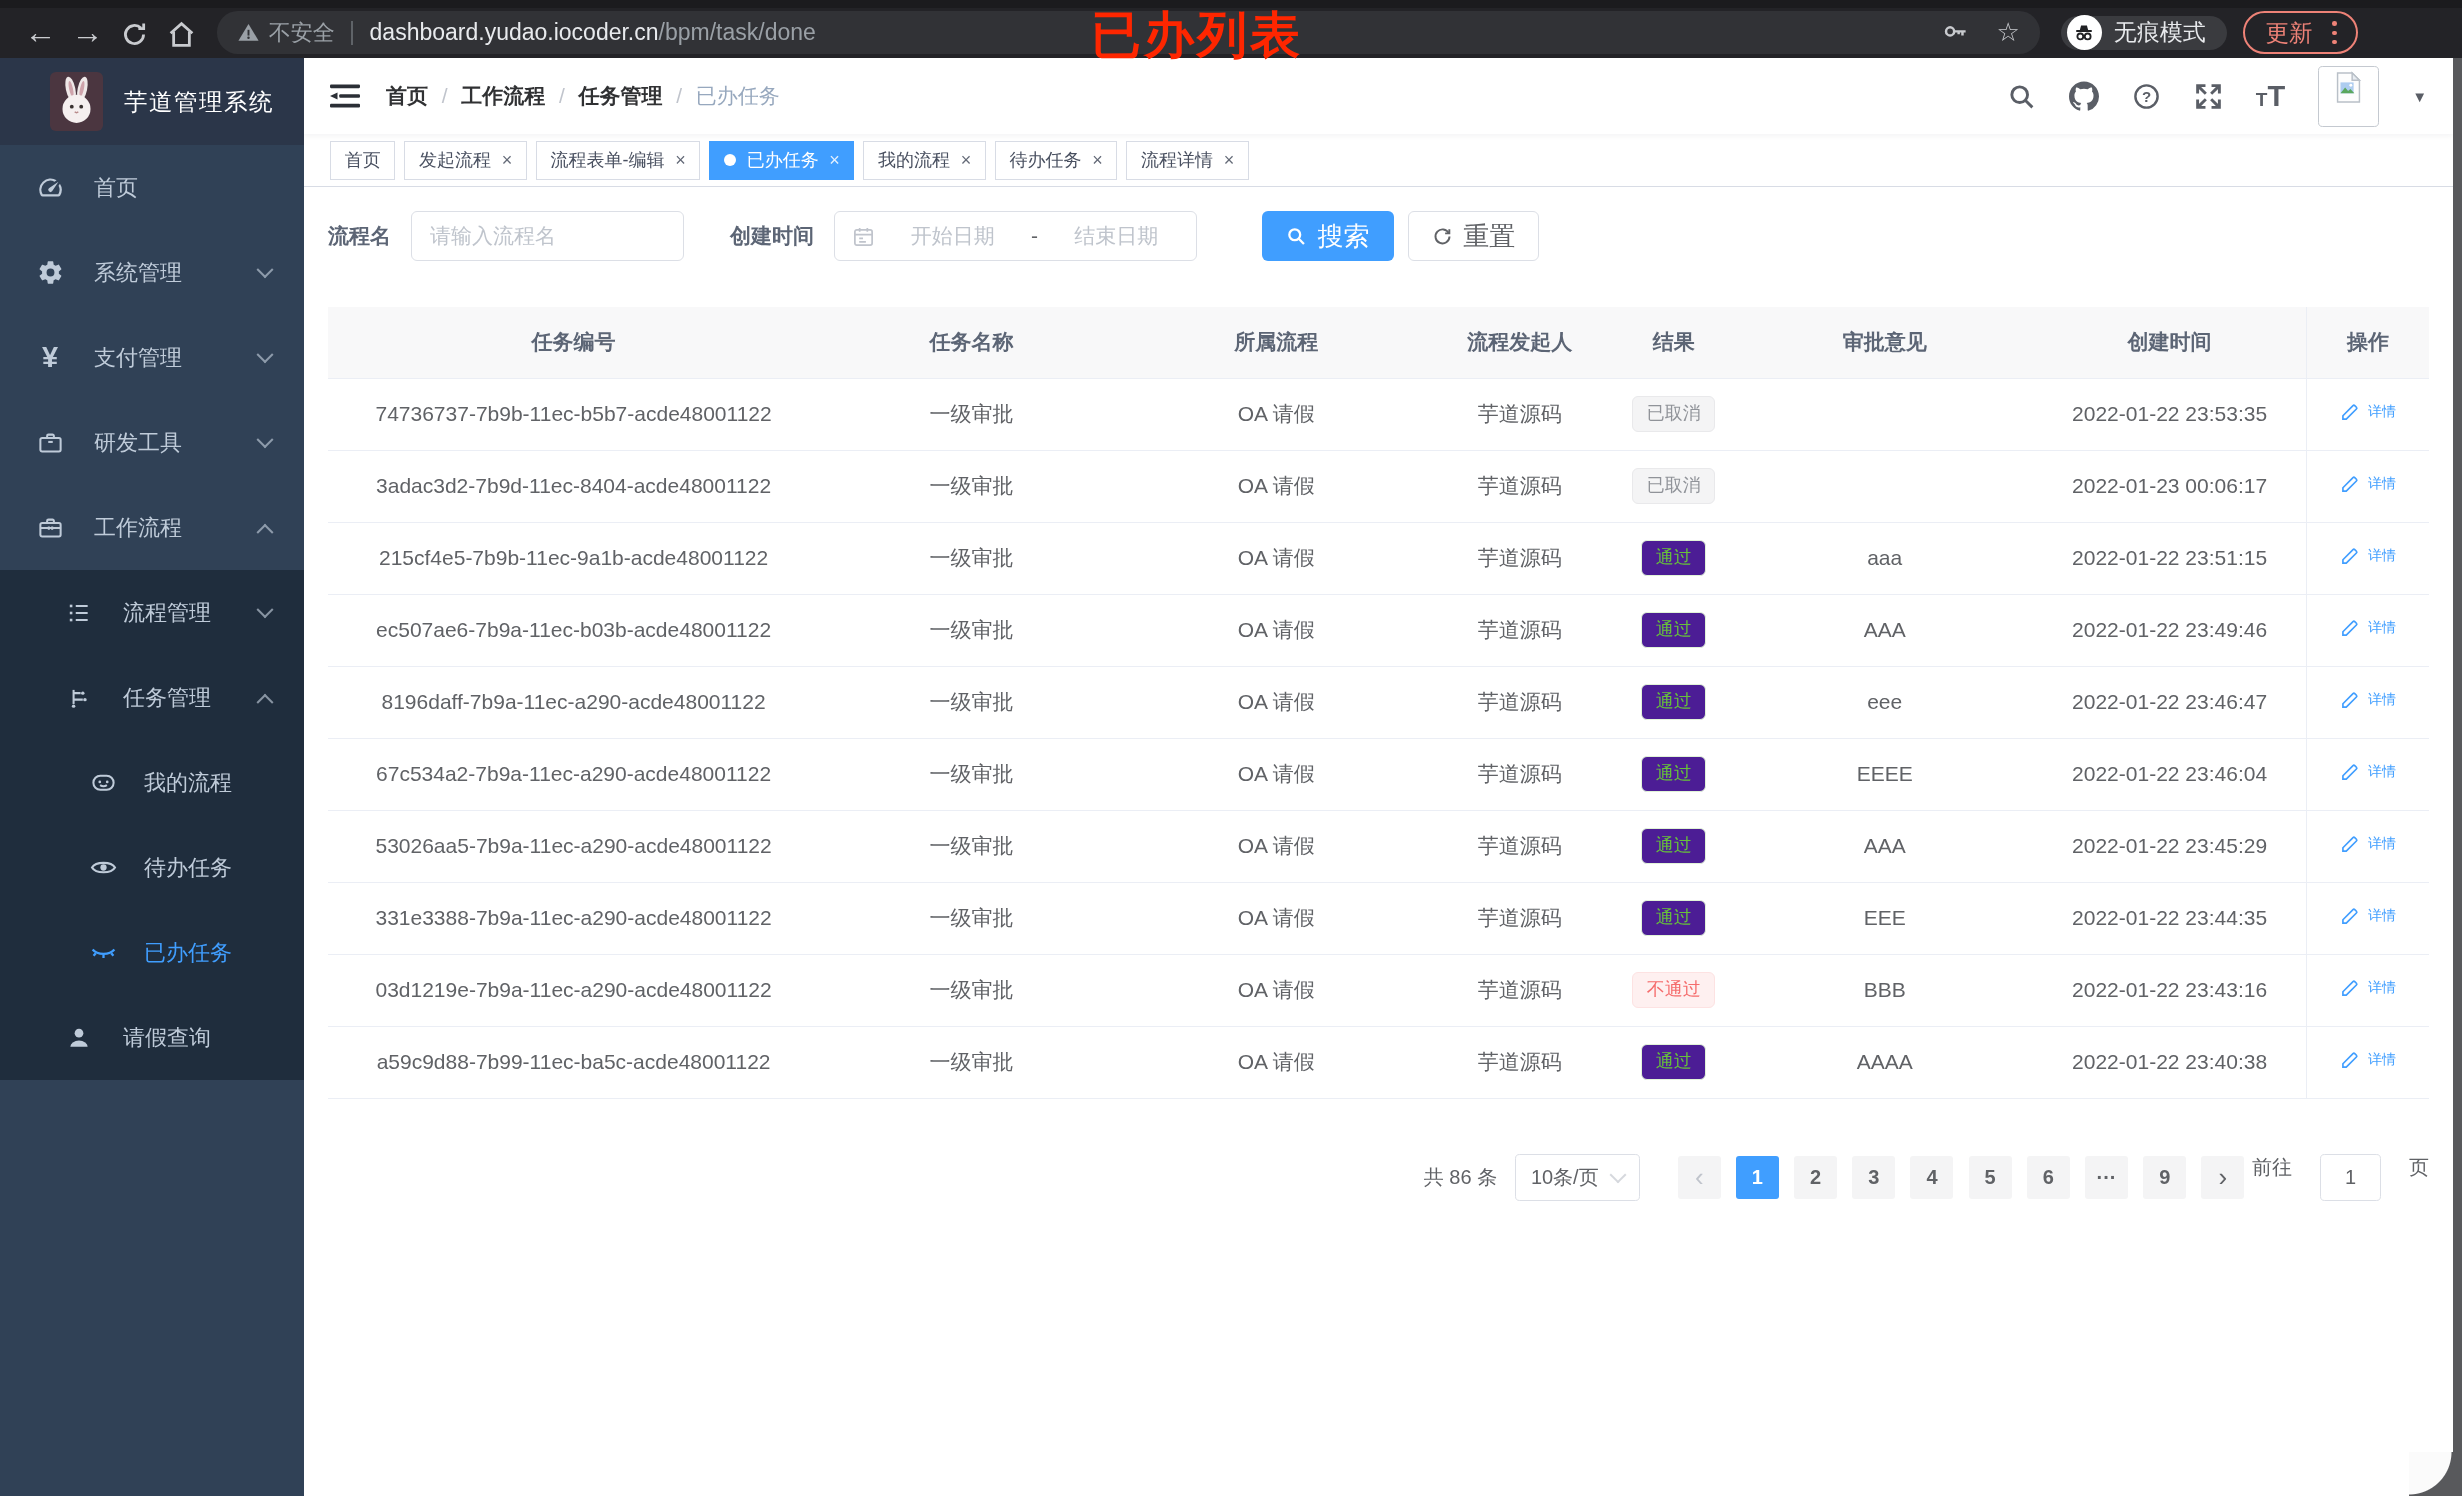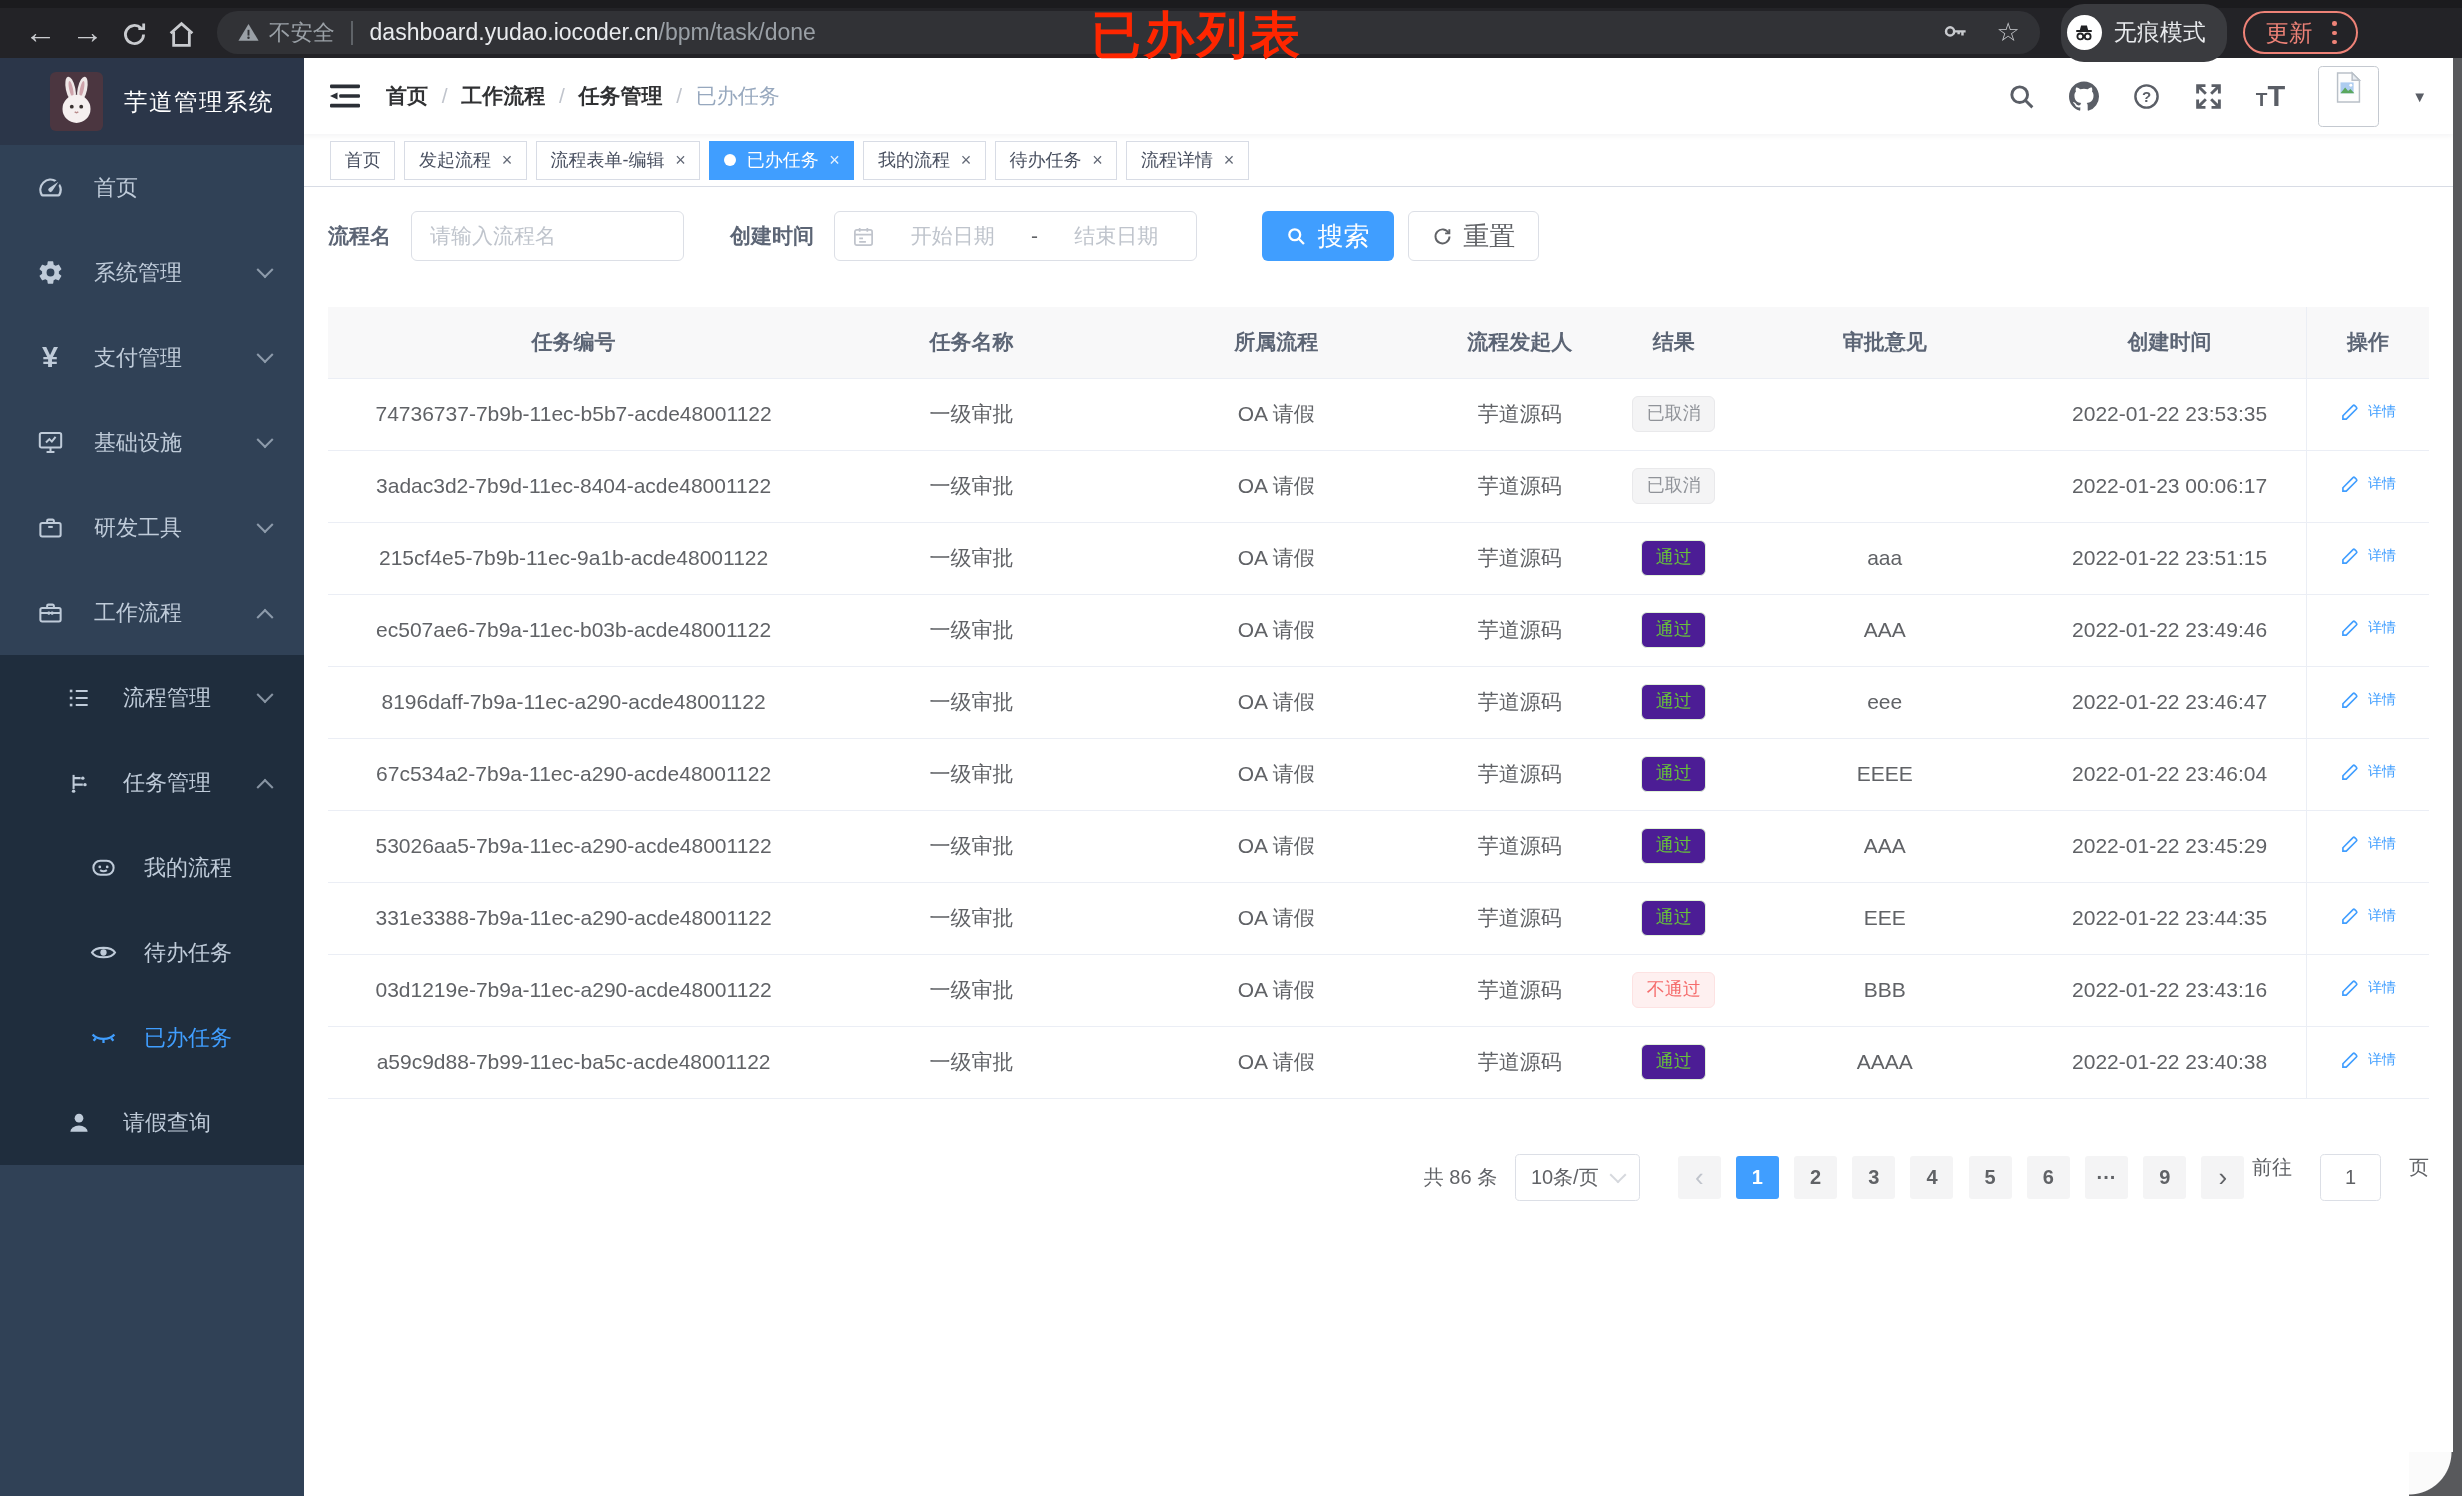--- a/index.html
+++ b/index.html
@@ -12,21 +12,21 @@
   .chrome-row{height:49px;display:flex;align-items:center;padding:0 16.7px}
   .nav-glyph{width:47px;text-align:center;font-size:32px;color:#c9cbcf;flex:0 0 auto}
   .nav-glyph svg{vertical-align:middle}
   .omnibox{width:1823px;height:43px;margin-left:12px;background:#313236;border-radius:21px;display:flex;align-items:center;padding:0 20px;flex:0 0 auto}
   .omni-warn{display:flex;align-items:center;gap:9px;color:#9aa0a6;font-size:22px}
   .omni-div{width:1.5px;height:24px;background:#5f6368;margin:0 16.7px}
   .omni-url{font-size:23px;flex:1;white-space:nowrap;overflow:hidden}
   .omni-host{color:#e8eaed}
   .omni-path{color:#9aa0a6}
   .omni-right{display:flex;align-items:center;gap:27px;color:#c9cbcf;font-size:26px}
-  .incog{height:58px;margin-left:21px;background:#3a3b3f;border-radius:23px;display:flex;align-items:center;gap:12px;padding:0 21px 0 6px;color:#e8eaed;font-size:23px;flex:0 0 auto}
+  .incog{height:34px;margin-left:21px;background:#3a3b3f;border-radius:23px;display:flex;align-items:center;gap:12px;padding:0 21px 0 6px;color:#e8eaed;font-size:23px;flex:0 0 auto}
   .incog-circle{width:35px;height:35px;border-radius:50%;background:#fff;display:flex;align-items:center;justify-content:center}
   .update-pill{height:43px;margin-left:16.7px;border:2.3px solid #ee8277;border-radius:23px;display:flex;align-items:center;gap:15px;padding:0 15px 0 20px;color:#ee8277;font-size:23.5px;flex:0 0 auto}
   .vdots{display:flex;flex-direction:column;gap:4.6px;padding:0 4.6px}
   .vdots i{width:4.6px;height:4.6px;border-radius:50%;background:#ee8277}
 
   
   .shot-title{position:absolute;left:1091px;top:1.5px;z-index:40;font-size:50px;font-weight:700;color:#fe2600;letter-spacing:3px}
 
   
   .sidebar{position:absolute;left:0;top:58px;bottom:0;width:304px;background:#304156;color:#bfcbd9;font-size:22px;z-index:5}
@@ -199,31 +199,20 @@
           <svg width="27" height="27" viewBox="0 0 24 24" fill="currentColor">
             <path d="M19.4 13c.04-.33.06-.66.06-1s-.02-.67-.06-1l2.1-1.65c.19-.15.24-.42.12-.64l-2-3.46c-.12-.22-.39-.3-.61-.22l-2.49 1c-.52-.4-1.08-.73-1.69-.98l-.38-2.65C14.4 2.18 14.2 2 13.97 2h-4c-.23 0-.42.18-.45.41l-.38 2.65c-.61.25-1.17.59-1.69.98l-2.49-1c-.22-.09-.49 0-.61.22l-2 3.46c-.12.22-.07.49.12.64L4.57 11c-.04.33-.07.66-.07 1s.02.67.06 1l-2.1 1.65c-.19.15-.24.42-.12.64l2 3.46c.12.22.39.3.61.22l2.49-1c.52.4 1.08.73 1.69.98l.38 2.65c.03.23.22.41.45.41h4c.23 0 .43-.18.46-.41l.38-2.65c.61-.25 1.17-.59 1.69-.98l2.49 1c.22.09.49 0 .61-.22l2-3.46c.12-.22.07-.49-.12-.64L19.4 13zM12 15.5A3.5 3.5 0 1 1 12 8.5a3.5 3.5 0 0 1 0 7z"></path>
           </svg>
         </span>
       <span class="lbl">系统管理</span>
       <span class="chev"></span>
     </div>
     <div class="mi l1">
       <span class="ic yen">¥</span>
       <span class="lbl">支付管理</span>
-      <span class="chev"></span>
-    </div>
-    <div class="mi l1">
-      <span class="ic">
-          <svg width="27" height="27" viewBox="0 0 24 24" fill="none" stroke="currentColor" stroke-width="1.8">
-            <rect x="2.5" y="3.5" width="19" height="13" rx="1.5"></rect>
-            <path d="M8 12l3-3 2.2 2.2L16.5 7"></path>
-            <path d="M12 16.5v3.5M8.5 20.5h7"></path>
-          </svg>
-        </span>
-      <span class="lbl">基础设施</span>
       <span class="chev"></span>
     </div>
     <div class="mi l1">
       <span class="ic">
           <svg width="27" height="27" viewBox="0 0 24 24" fill="none" stroke="currentColor" stroke-width="1.8">
             <rect x="3" y="8" width="18" height="12" rx="1.5"></rect>
             <path d="M9 8V6.2A1.2 1.2 0 0 1 10.2 5h3.6A1.2 1.2 0 0 1 15 6.2V8"></path>
             <path d="M10 11.5h4"></path>
           </svg>
         </span>

